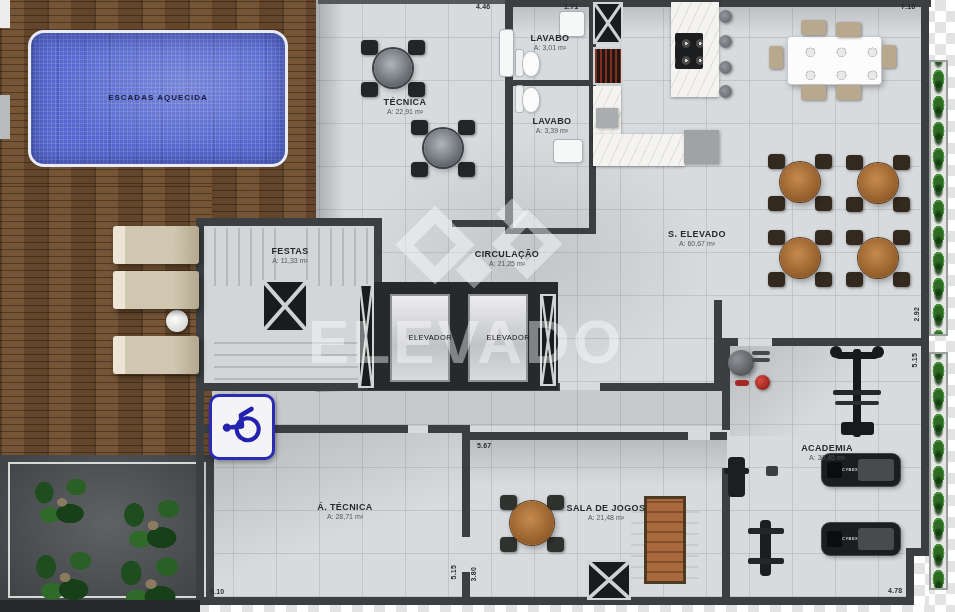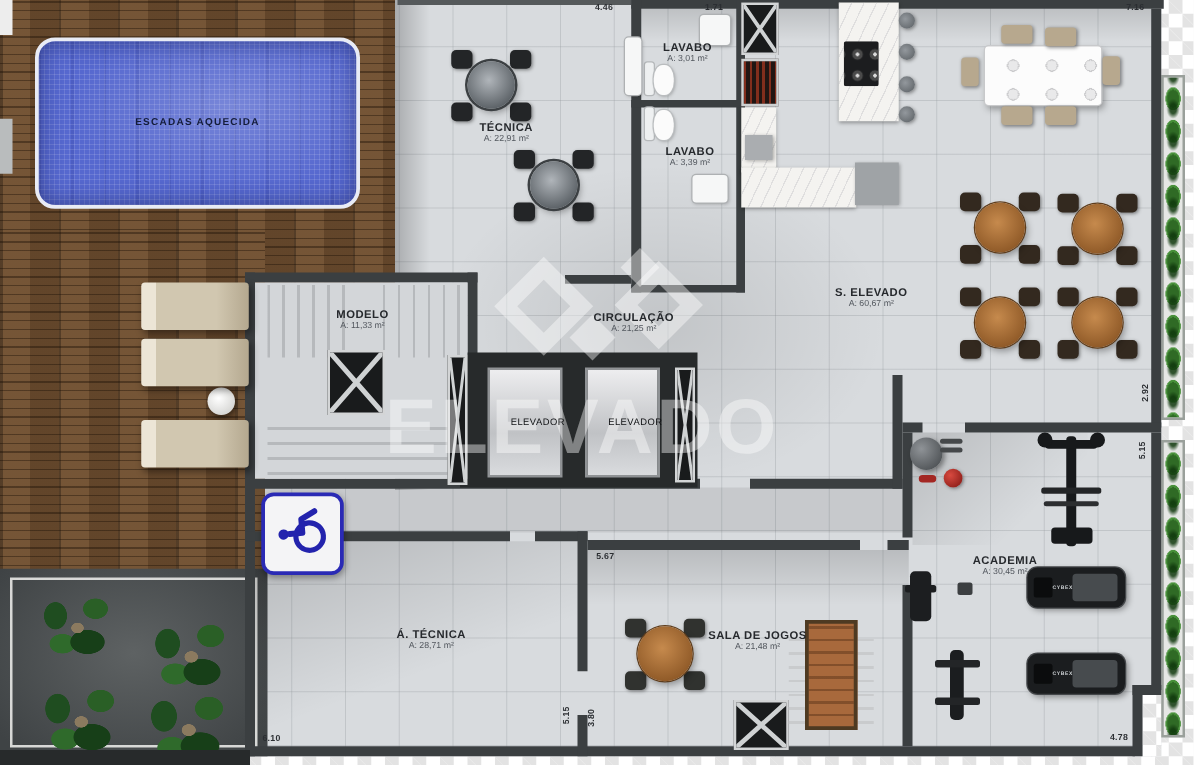--- a/index.html
+++ b/index.html
@@ -224,40 +224,40 @@
   </div>
   <div class="rl" style="left:514px;top:33px;width:72px">
     <div class="nm">LAVABO</div>
     <div class="ar">A: 3,01 m²</div>
   </div>
   <div class="rl" style="left:516px;top:116px;width:72px">
     <div class="nm">LAVABO</div>
     <div class="ar">A: 3,39 m²</div>
   </div>
   <div class="rl" style="left:240px;top:246px;width:100px">
-    <div class="nm">MODELO</div>
+    <div class="nm">FESTAS</div>
     <div class="ar">A: 11,33 m²</div>
   </div>
   <div class="rl" style="left:452px;top:249px;width:110px">
     <div class="nm">CIRCULAÇÃO</div>
     <div class="ar">A: 21,25 m²</div>
   </div>
   <div class="rl" style="left:642px;top:229px;width:110px">
     <div class="nm">S. ELEVADO</div>
     <div class="ar">A: 60,67 m²</div>
   </div>
   <div class="rl" style="left:290px;top:502px;width:110px">
     <div class="nm">Á. TÉCNICA</div>
     <div class="ar">A: 28,71 m²</div>
   </div>
   <div class="rl" style="left:556px;top:503px;width:100px">
     <div class="nm">SALA DE JOGOS</div>
     <div class="ar">A: 21,48 m²</div>
   </div>
-  <div class="rl" style="left:754px;top:443px;width:100px">
+  <div class="rl" style="left:777px;top:443px;width:100px">
     <div class="nm">ACADEMIA</div>
     <div class="ar">A: 30,45 m²</div>
   </div>
 
   <div class="dim" style="left:476px;top:3px">4.46</div>
   <div class="dim" style="left:564px;top:3px">1.71</div>
   <div class="dim" style="left:901px;top:3px">7.16</div>
   <div class="dim dimv" style="left:913px;top:307px">2.92</div>
   <div class="dim dimv" style="left:911px;top:353px">5.15</div>
   <div class="dim" style="left:888px;top:587px">4.78</div>

